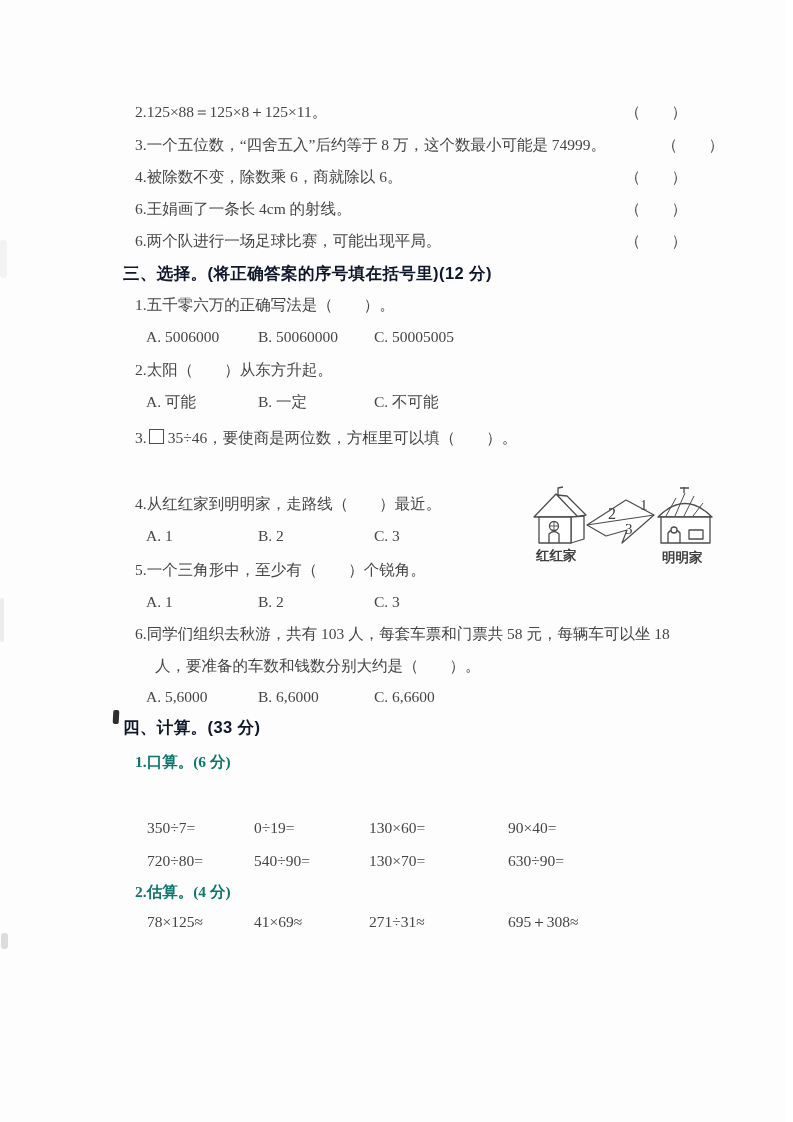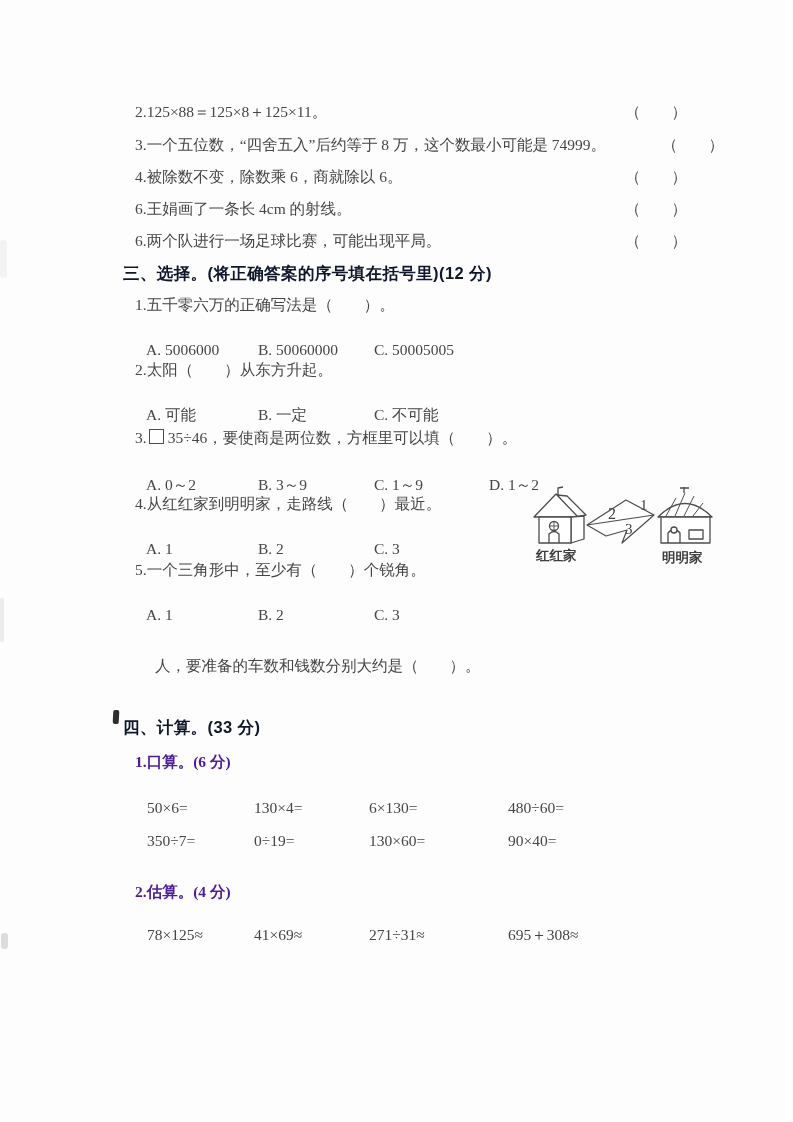--- a/index.html
+++ b/index.html
@@ -17,23 +17,23 @@
   .jtext{white-space:nowrap;}
   .bracket{white-space:pre;color:#4c4c4c;}
   
   .h-main{
     position:absolute;left:113px;
     font-family:"Liberation Sans","DejaVu Sans",sans-serif;
     font-weight:700;font-size:16.5px;color:#0f172a;letter-spacing:.4px;margin-left:10px;
   }
   .q{position:absolute;left:135px;}
   .q2nd{left:155px;}
-  .sub-t{position:absolute;left:135px;font-weight:600;color:#4c1d95;}
+  .sub-t{position:absolute;left:135px;font-weight:600;color:#0f766e;}
   
-  .orow,.crow{position:absolute;left:0;width:100%;height:18px;margin-top:13px;}
+  .orow,.crow{position:absolute;left:0;width:100%;height:18px;}
   .oc{position:absolute;white-space:nowrap;}
   .o1{left:146px}.o2{left:258px}.o3{left:374px}.o4{left:489px}
   .c1{left:147px}.c2{left:254px}.c3{left:369px}.c4{left:508px}
   
   .sqbox{display:inline-block;width:13px;height:13px;border:1.4px solid #4d4d4d;background:#fff;vertical-align:-1px;margin:0 4px 0 2px;}
   
   .diagram{position:absolute;left:524px;top:486px;}
   
   .art{position:absolute;}
   .art-tick{left:113px;top:710px;width:6px;height:14px;background:#2e2e2e;border-radius:2px;transform:rotate(3deg);}
@@ -80,26 +80,20 @@
   <div class="abs q" style="top:362px">2.太阳（　　）从东方升起。</div>
   <div class="orow" style="top:394px">
     <span class="oc o1">A. 可能</span>
     <span class="oc o2">B. 一定</span>
     <span class="oc o3">C. 不可能</span>
   </div>
 
   <div class="abs q" style="top:429px">
     <span>3.</span><span class="sqbox"></span><span>35÷46，要使商是两位数，方框里可以填（　　）。</span>
   </div>
-  <div class="orow" style="top:464px">
-    <span class="oc o1">A. 0～2</span>
-    <span class="oc o2">B. 3～9</span>
-    <span class="oc o3">C. 1～9</span>
-    <span class="oc o4">D. 1～2</span>
-  </div>
 
   <div class="abs q" style="top:496px">4.从红红家到明明家，走路线（　　）最近。</div>
   <div class="orow" style="top:528px">
     <span class="oc o1">A. 1</span>
     <span class="oc o2">B. 2</span>
     <span class="oc o3">C. 3</span>
   </div>
 
   <svg class="diagram" width="200" height="82" viewBox="0 0 200 82">
     <g stroke="#4c4c4c" stroke-width="1.3" fill="#ffffff" stroke-linejoin="round">
@@ -132,36 +126,42 @@
     <text x="138" y="76" font-size="13.5" font-weight="600">明明家</text>
   </svg>
 
   <div class="abs q" style="top:562px">5.一个三角形中，至少有（　　）个锐角。</div>
   <div class="orow" style="top:594px">
     <span class="oc o1">A. 1</span>
     <span class="oc o2">B. 2</span>
     <span class="oc o3">C. 3</span>
   </div>
 
+  <div class="abs q" style="top:626px">6.同学们组织去秋游，共有 103 人，每套车票和门票共 58 元，每辆车可以坐 18</div>
   <div class="abs q q2nd" style="top:658px">人，要准备的车数和钱数分别大约是（　　）。</div>
+  <div class="orow" style="top:689px">
+    <span class="oc o1">A. 5,6000</span>
+    <span class="oc o2">B. 6,6000</span>
+    <span class="oc o3">C. 6,6600</span>
+  </div>
 
   <div class="h-main" style="top:719px">四、计算。(33 分)</div>
 
   <div class="sub-t" style="top:754px">1.口算。(6 分)</div>
-  <div class="crow" style="top:787px">
-    <span class="oc c1">50×6=</span>
-    <span class="oc c2">130×4=</span>
-    <span class="oc c3">6×130=</span>
-    <span class="oc c4">480÷60=</span>
-  </div>
   <div class="crow" style="top:820px">
     <span class="oc c1">350÷7=</span>
     <span class="oc c2">0÷19=</span>
     <span class="oc c3">130×60=</span>
     <span class="oc c4">90×40=</span>
+  </div>
+  <div class="crow" style="top:853px">
+    <span class="oc c1">720÷80=</span>
+    <span class="oc c2">540÷90=</span>
+    <span class="oc c3">130×70=</span>
+    <span class="oc c4">630÷90=</span>
   </div>
 
   <div class="sub-t" style="top:884px">2.估算。(4 分)</div>
   <div class="crow" style="top:914px">
     <span class="oc c1">78×125≈</span>
     <span class="oc c2">41×69≈</span>
     <span class="oc c3">271÷31≈</span>
     <span class="oc c4">695＋308≈</span>
   </div>
 

